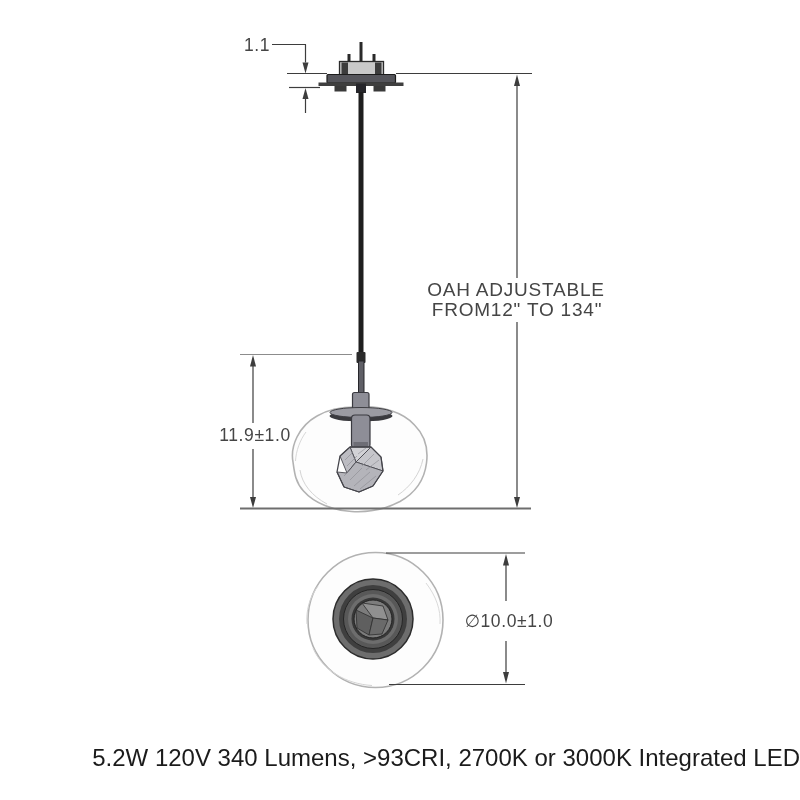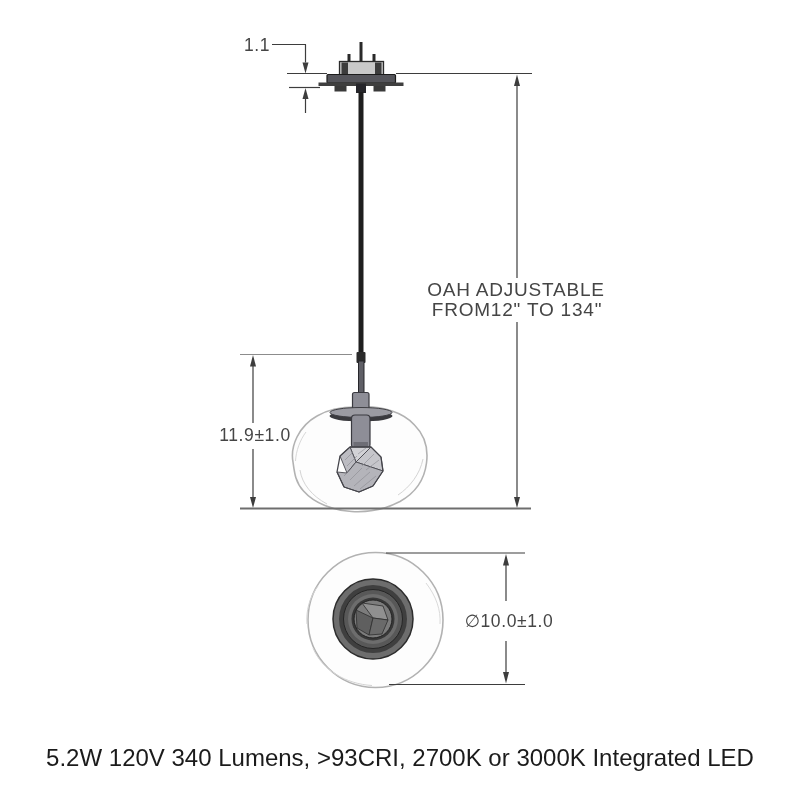--- a/index.html
+++ b/index.html
@@ -1,21 +1,21 @@
 <!DOCTYPE html>
 <html><head>
 <meta charset="utf-8">
 <style>
   html,body{margin:0;padding:0;background:#ffffff;}
   .canvas{position:relative;width:800px;height:800px;background:#ffffff;overflow:hidden;
           font-family:"Liberation Sans",sans-serif;}
   svg text{font-family:"Liberation Sans",sans-serif;fill:#454545;}
   .dim-num{font-size:17.5px;letter-spacing:0.6px;}
   .dim-oah{font-size:19px;letter-spacing:0.8px;}
-  .caption{position:absolute;top:744px;left:0;width:800px;text-align:center;
+  .caption{position:absolute;top:744px;left:0;width:800px;text-align:right;
            font-size:24px;color:#1b1b1b;letter-spacing:0px;}
 </style>
 </head>
 <body>
 
 <div class="canvas">
 <svg width="800" height="800" viewBox="0 0 800 800">
 
   <g>
     <path d="M293,462 C290,446 299,426 317,416 C329,408.5 345,406.5 361,407

